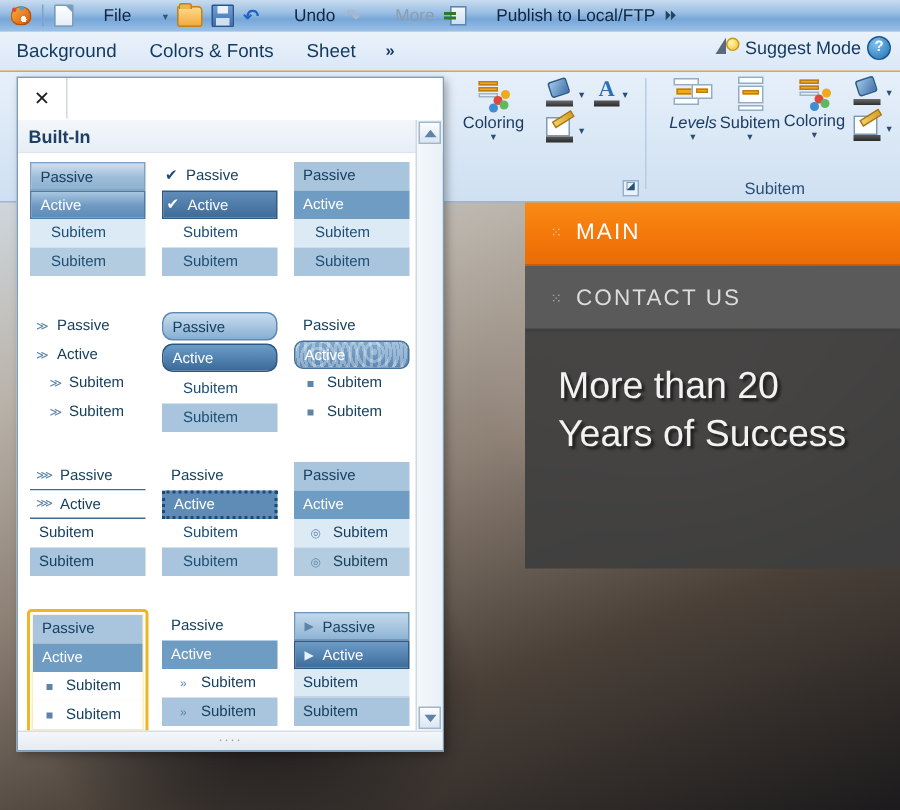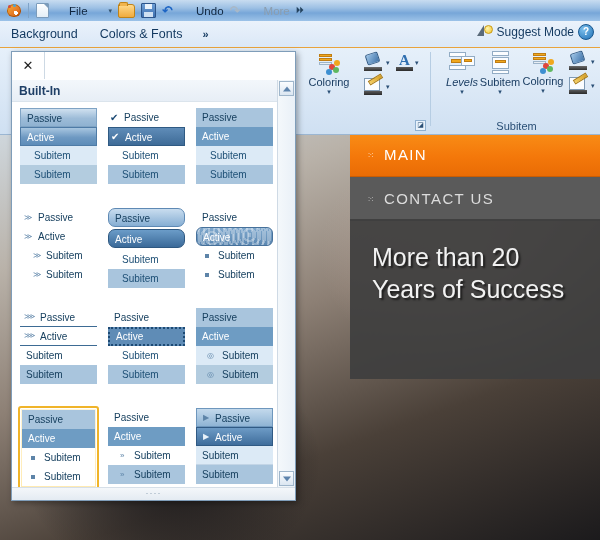--- a/index.html
+++ b/index.html
@@ -393,29 +393,34 @@
   <div class="qat-btn">
     <span class="ico ico-undo">↶</span>
     <span class="qat-label">Undo</span>
   </div>
 
   <div class="qat-btn">
     <span class="ico ico-redo">↷</span>
     <span class="qat-label disabled">More</span>
   </div>
 
+  <div class="qat-btn">
+    <span class="ico ico-publish"></span>
+    <span class="qat-label">Publish to Local/FTP</span>
+  </div>
 
   <div class="qat-btn">
     <span class="ico-more">⏵⏵</span>
   </div>
 </div>
 
 <div id="tabstrip">
   <div class="tab">Background</div>
   <div class="tab">Colors &amp; Fonts</div>
+  <div class="tab">Sheet</div>
   <div class="tab tab-overflow">»</div>
 
   <div id="suggest-area">
     <span class="ico-cursor-bulb"></span>
     <span class="suggest-label">Suggest Mode</span>
     <span class="ico-help">?</span>
   </div>
 </div>
 
 <div id="gallery">

